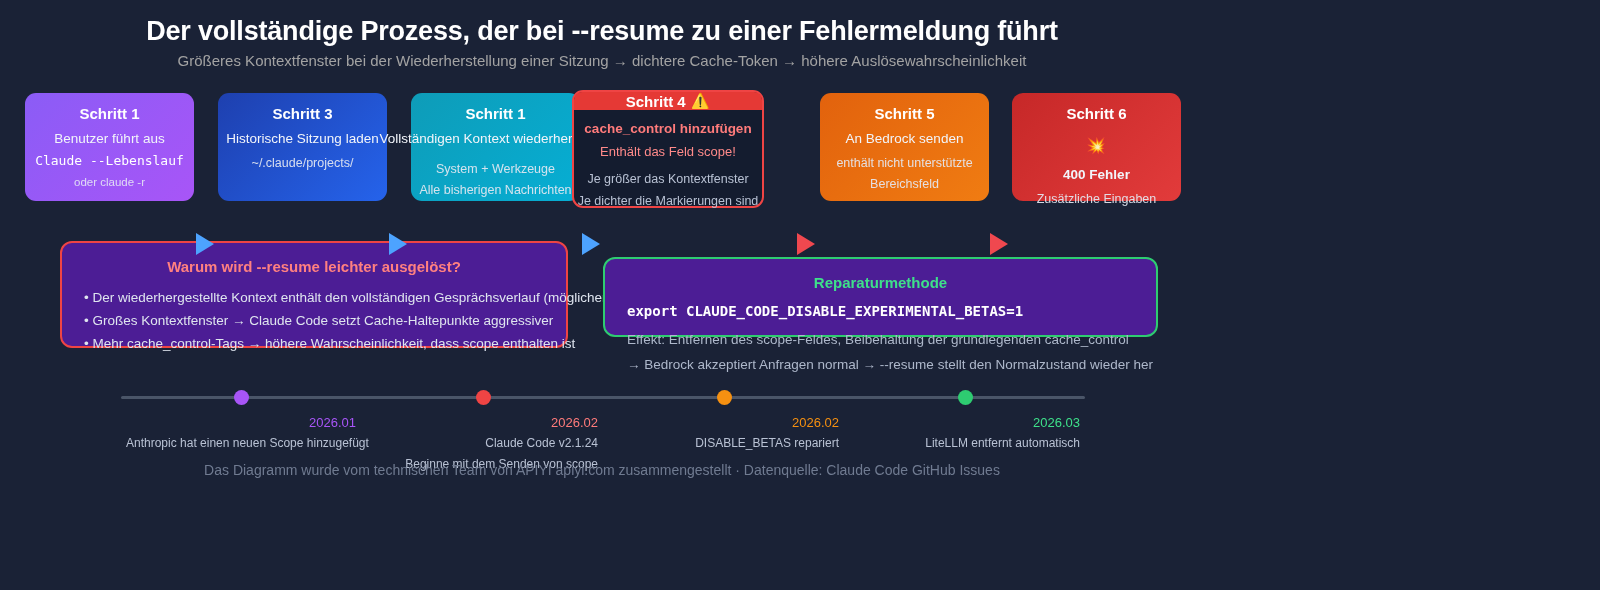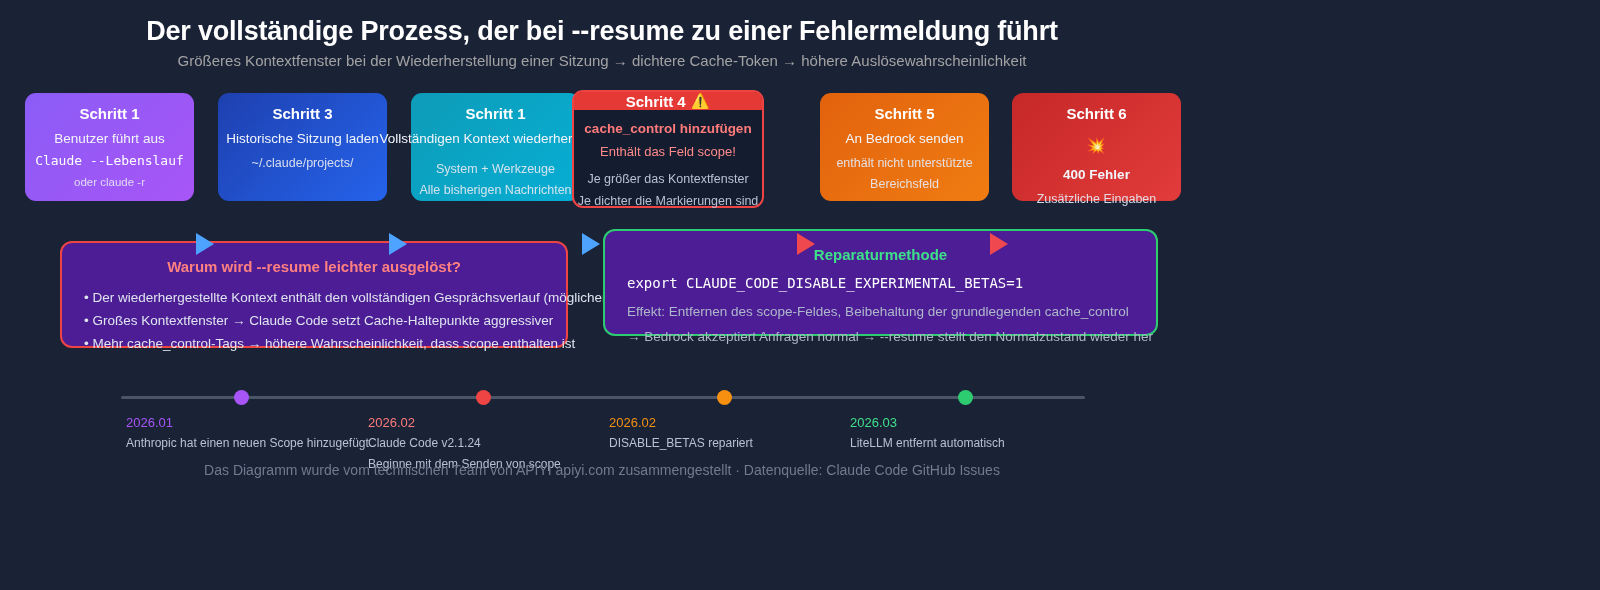--- a/index.html
+++ b/index.html
@@ -102,54 +102,54 @@
   #a5 { left: 990px; }
 
   
   .panel { position: absolute; border-radius: 12px; background: #4c1d95; }
   #panel-red {
     left: 60px; top: 241px; width: 508px; height: 107px;
     border: 2px solid #ef4444;
     z-index: 2;
   }
   #panel-green {
-    left: 603px; top: 229px; width: 555px; height: 107px;
+    left: 603px; top: 257px; width: 555px; height: 80px;
     border: 2px solid #2ecc71;
     z-index: 3;
   }
   .panel-title {
     text-align: center; font-size: 15px; font-weight: bold; margin-top: 15px;
   }
   #panel-red .panel-title { color: #ff8080; }
   #panel-green .panel-title { color: #3ee08a; }
 
   .bullets { margin-top: 11px; padding-left: 22px; }
   .bullets li {
     list-style: none; font-size: 13.5px; color: #dfe5ef;
     line-height: 1.72; white-space: nowrap;
   }
   .bullets li::before { content: "• "; color: #dfe5ef; }
 
   .code-line {
     margin-top: 12px; padding-left: 22px;
     font-family: "DejaVu Sans Mono", monospace;
-    font-size: 14px; color: #ffffff; white-space: nowrap;
+    font-size: 14px; color: #ffffff; white-space: nowrap; font-weight: bold;
   }
   .fix-note {
     padding-left: 22px; margin-top: 9px;
     font-size: 13.5px; color: #aeb8cb; line-height: 1.72; white-space: nowrap;
   }
 
   
   .timeline { position: absolute; left: 0; top: 386px; width: 1204px; height: 70px; }
   .tl-line {
     position: absolute; left: 121px; top: 10px;
     width: 964px; height: 3px; background: #4a5568; border-radius: 2px;
   }
-  .tl-item { position: absolute; top: 0; width: 230px; text-align: left; }
+  .tl-item { position: absolute; top: 0; width: 230px; text-align: right; }
   .tl-dot {
     width: 15px; height: 15px; border-radius: 50%;
     margin: 4px auto 0;
   }
   .tl-date { font-size: 13px; margin-top: 10px; }
   .tl-label { font-size: 12px; color: #b9c2d4; margin-top: 5px; line-height: 1.35; white-space: nowrap; }
 
   
   .footer {
     position: absolute; top: 462px; left: 0; width: 1204px;

